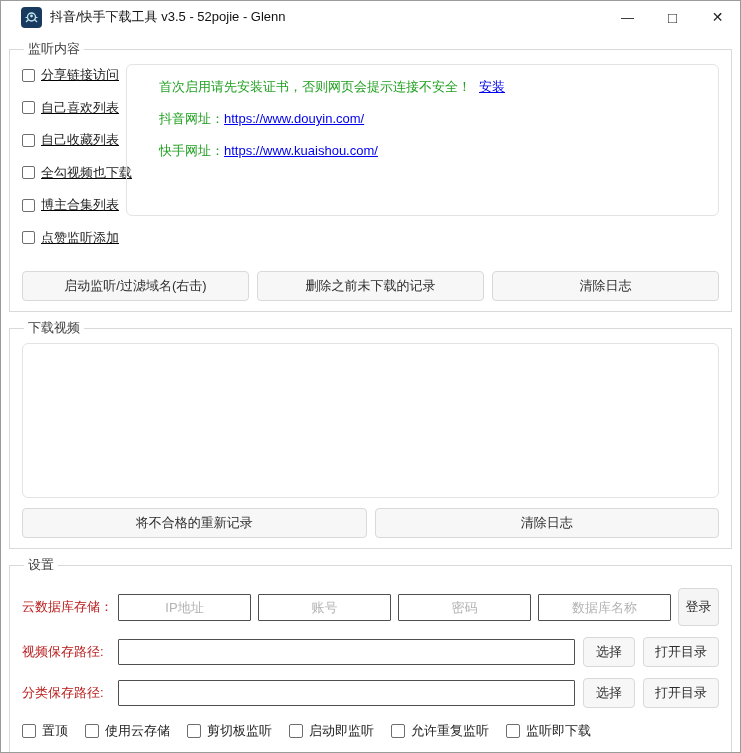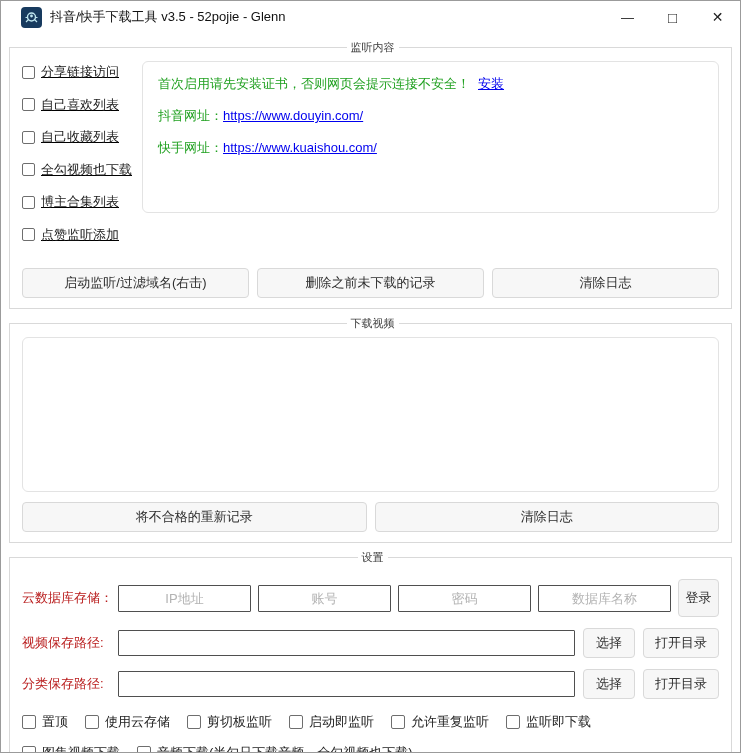--- a/index.html
+++ b/index.html
@@ -15,31 +15,31 @@
     display:flex; align-items:center; justify-content:center; flex: 0 0 auto; }
   .title-text { font-size: 13px; color: #111; margin-left: 8px; white-space: nowrap; flex: 1 1 auto; }
   .win-controls { display: flex; height: 32px; }
   .win-btn { width: 45px; height: 32px; display:flex; align-items:center; justify-content:center;
     font-size: 13px; color:#222; cursor: default; }
   .win-btn.max { font-size: 15px; }
   .win-btn.close { font-size: 14px; }
   
   .content { padding: 0 8px; }
   fieldset { border: 1px solid #d9d9d9; padding: 6px 12px 10px 12px; margin-top: 7px; }
-  legend { font-size: 11px; color: #3c3c3c; padding: 0 4px; margin-left: 2px; text-align: center; }
+  legend { font-size: 13px; color: #3c3c3c; padding: 0 4px; margin-left: 2px; }
   
   .listen-body { display: flex; align-items: flex-start; }
   .check-col { width: 100px; flex: 0 0 auto; padding-top: 2px; }
   .cb { display: flex; align-items: center; margin-bottom: 14px; white-space: nowrap; cursor: default; }
   .check-col .cb { margin-bottom: 14.5px; text-decoration: underline; }
   .cb .box { width: 13px; height: 13px; border: 1px solid #6e6e6e; background: #fff;
     border-radius: 2px; margin-right: 6px; flex: 0 0 auto; }
   .cb .lbl { font-size: 13px; color: #222; }
-  .info-box { flex: 1 1 auto; margin-left: 20px; height: 152px; border: 1px solid #e3e3e3;
-    border-radius: 6px; padding: 13px 15px; overflow: hidden; }
+  .info-box { flex: 1 1 auto; margin-left: 4px; height: 152px; border: 1px solid #e3e3e3;
+    border-radius: 6px; padding: 13px 32px; overflow: hidden; }
   .info-line { font-size: 13px; margin-bottom: 14px; white-space: nowrap; }
   .green { color: #21a121; }
   a.link { color: #0000ee; text-decoration: underline; cursor: pointer; }
   .info-line .gap { display:inline-block; width: 8px; }
   
   .btn-row { display: flex; gap: 8px; margin-top: 10px; }
   .btn-row button { flex: 1 1 0; height: 30px; background: #f7f7f7; border: 1px solid #d9d9d9;
     border-radius: 4px; font-size: 13px; color: #2e2e2e; font-family: inherit; cursor: default; }
   
   .log-box { height: 155px; border: 1px solid #e3e3e3; border-radius: 6px; background:#fff; }

